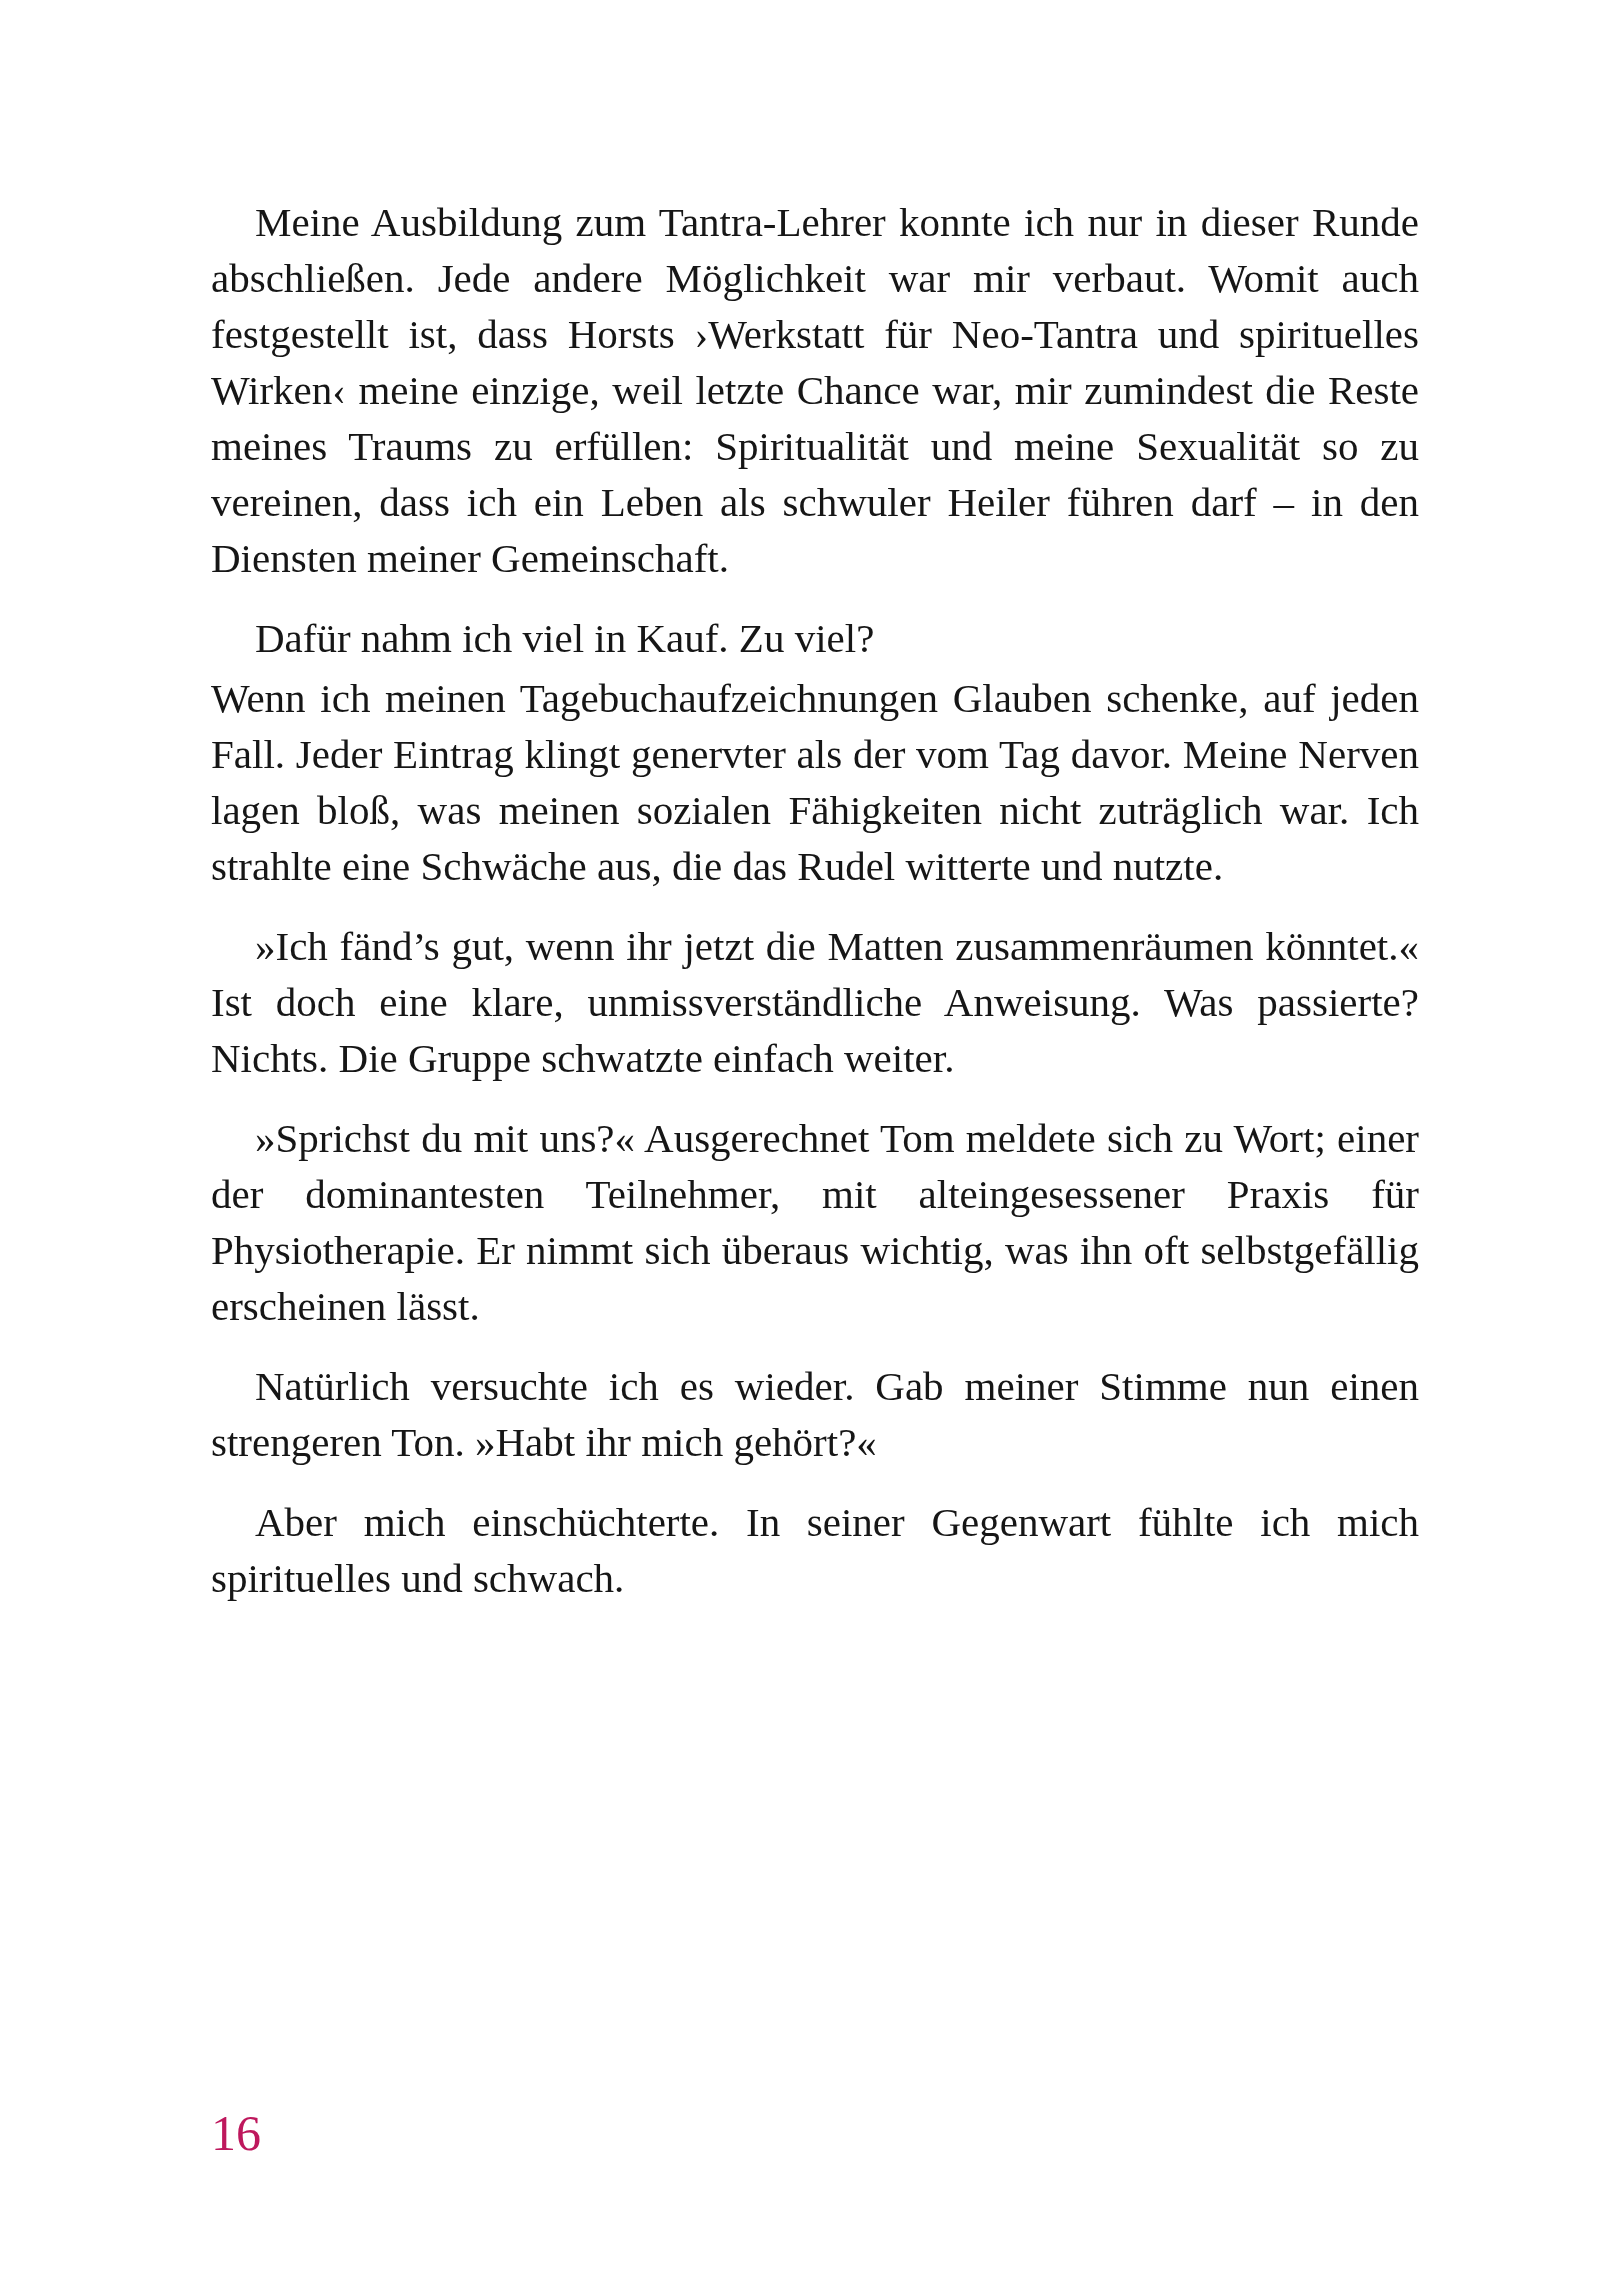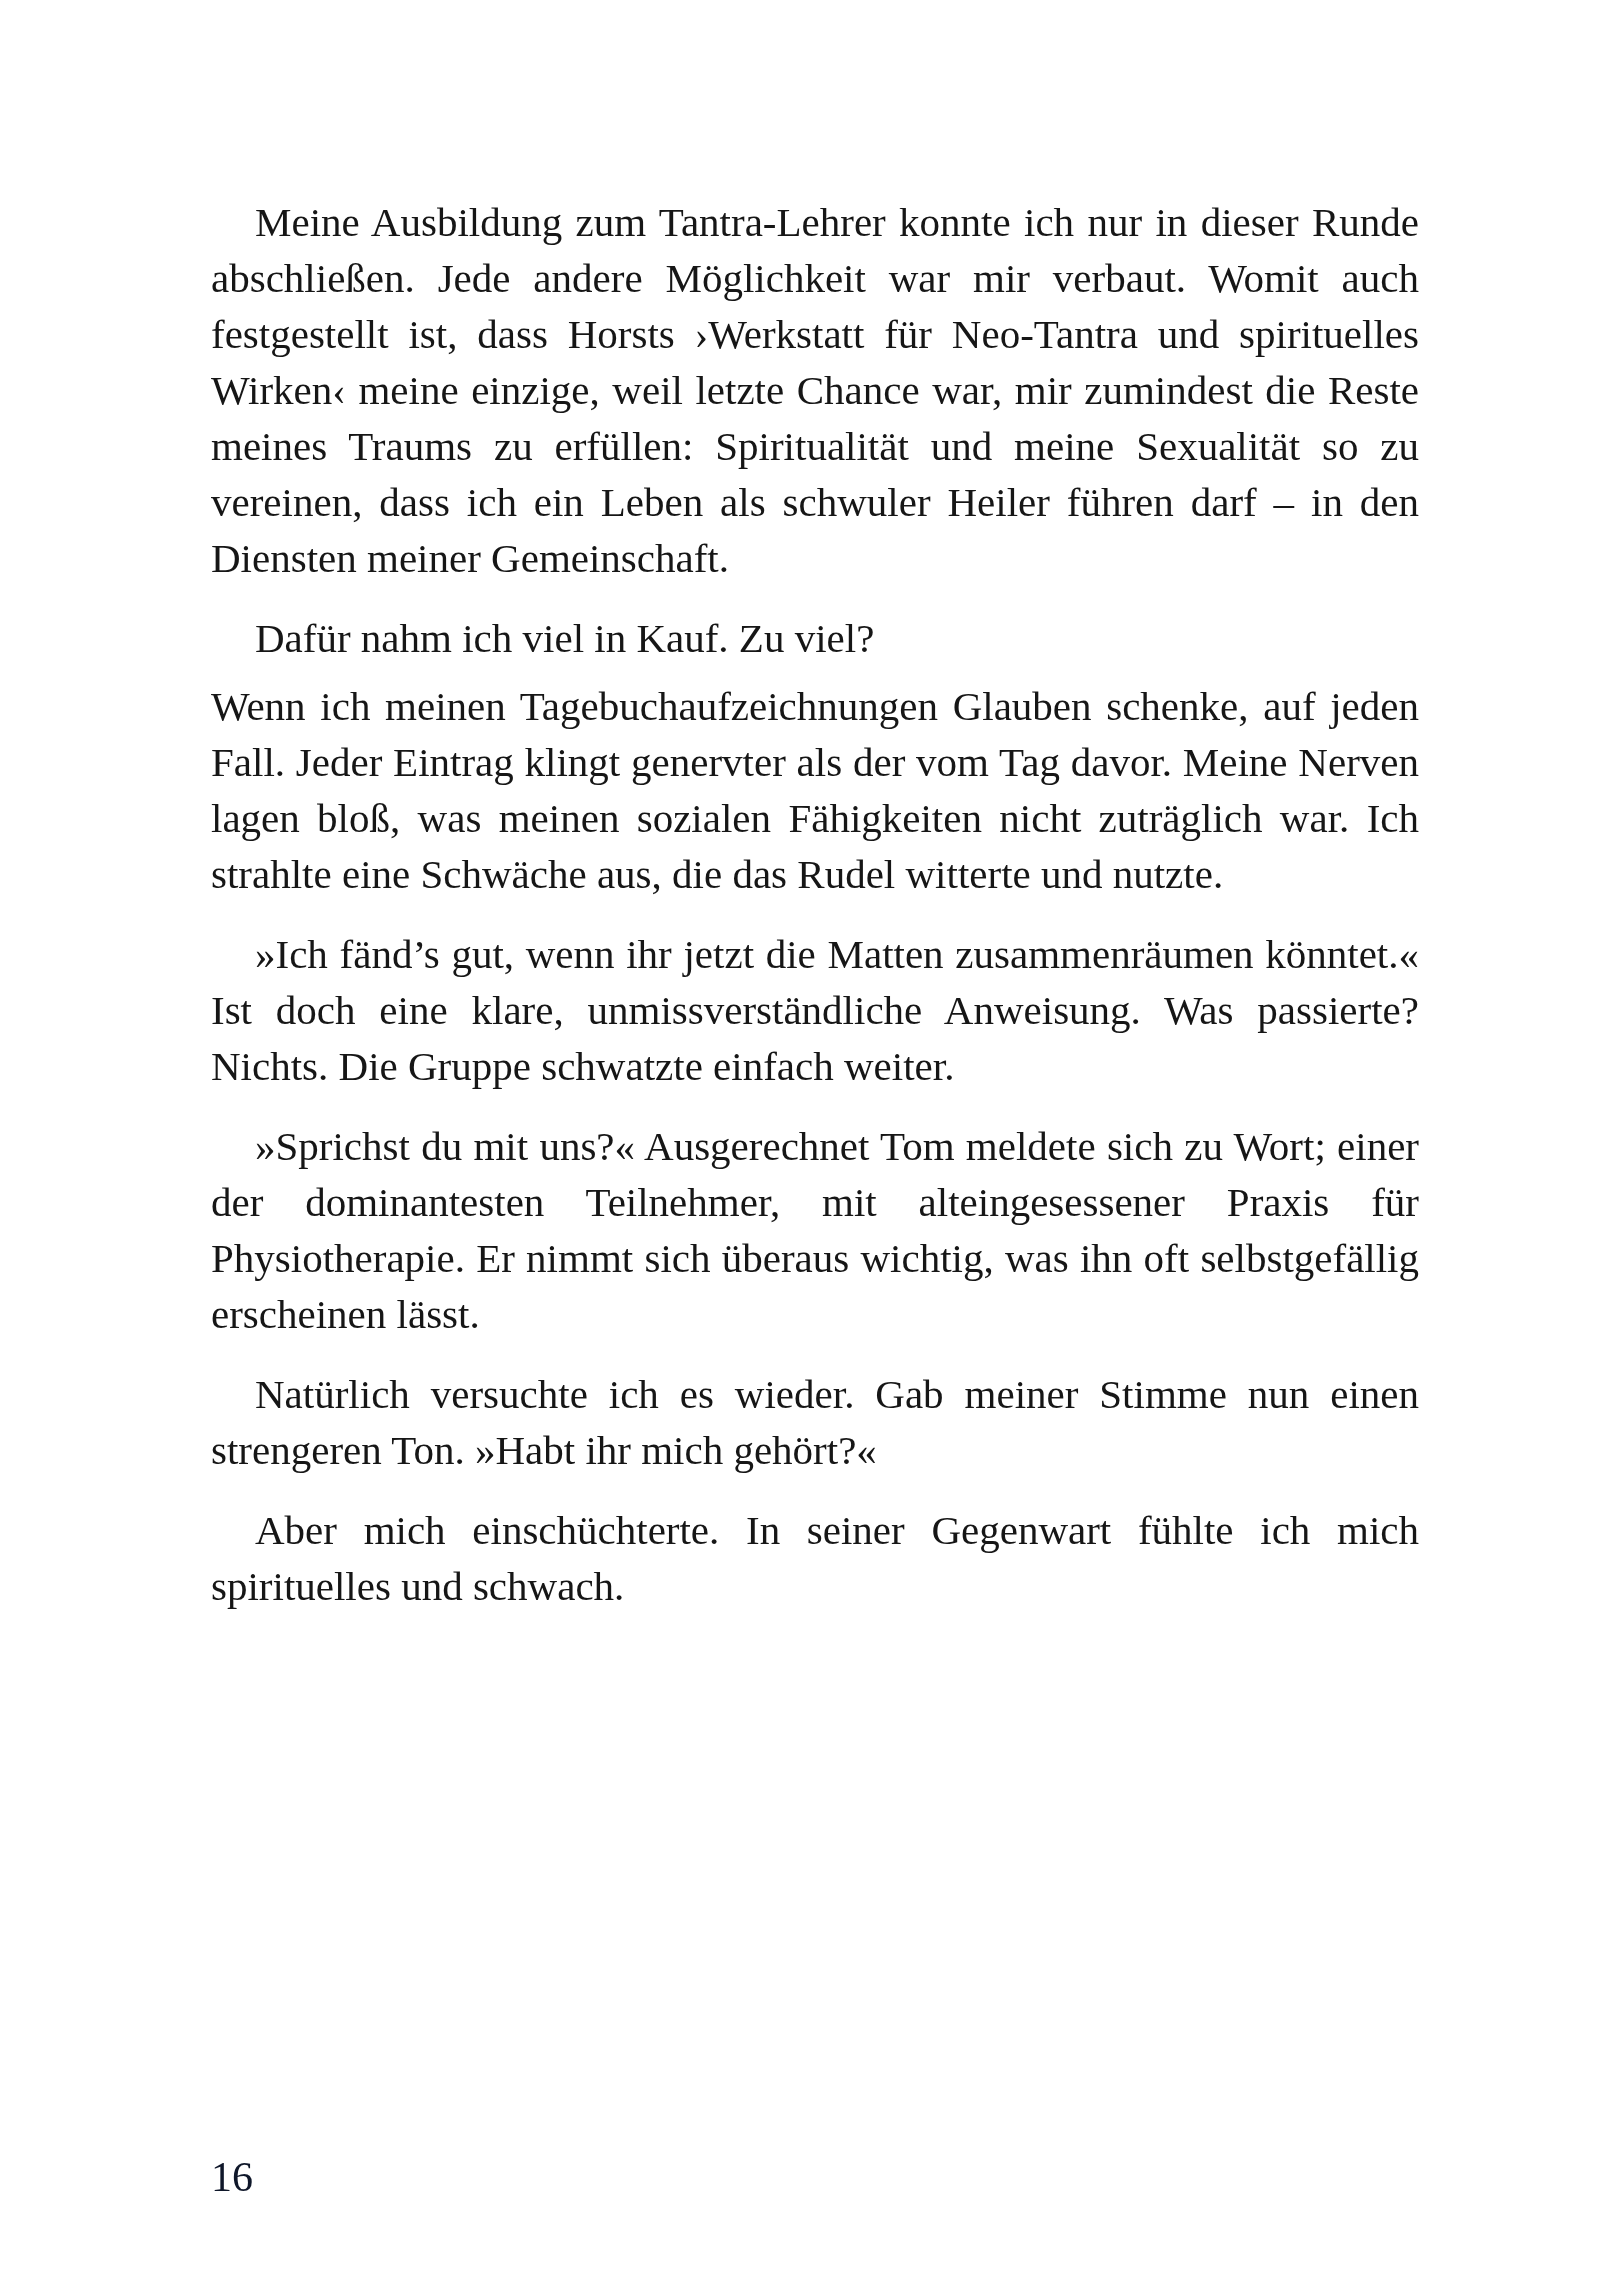--- a/index.html
+++ b/index.html
@@ -37,32 +37,31 @@
 
   .text-block p.indent {
     text-indent: 44px;
   }
 
   .text-block p.gap {
     margin-top: 24px;
   }
 
   .text-block p.continuation {
-    margin-top: 12px;
+    margin-top: 4px;
     text-indent: 0;
   }
 
   .page-number {
     position: absolute;
     left: 211px;
     top: 2110px;
-    font-size: 42px;
+    font-size: 50px;
     line-height: 46px;
-    color: #0f172a;
-    margin-top: 44px;
+    color: #be185d;
   }
 </style>
 </head>
 <body>
 
 <div class="page">
 
   <div class="text-block">
     <p class="indent">Meine Ausbildung zum Tantra-Lehrer konnte ich nur in dieser Runde abschließen. Jede andere Möglichkeit war mir verbaut. Womit auch festgestellt ist, dass Horsts ›Werkstatt für Neo-Tantra und spirituelles Wirken‹ meine einzige, weil letzte Chance war, mir zumindest die Reste meines Traums zu erfüllen: Spiritualität und meine Sexualität so zu vereinen, dass ich ein Leben als schwuler Heiler führen darf – in den Diensten meiner Gemeinschaft.</p>
 

